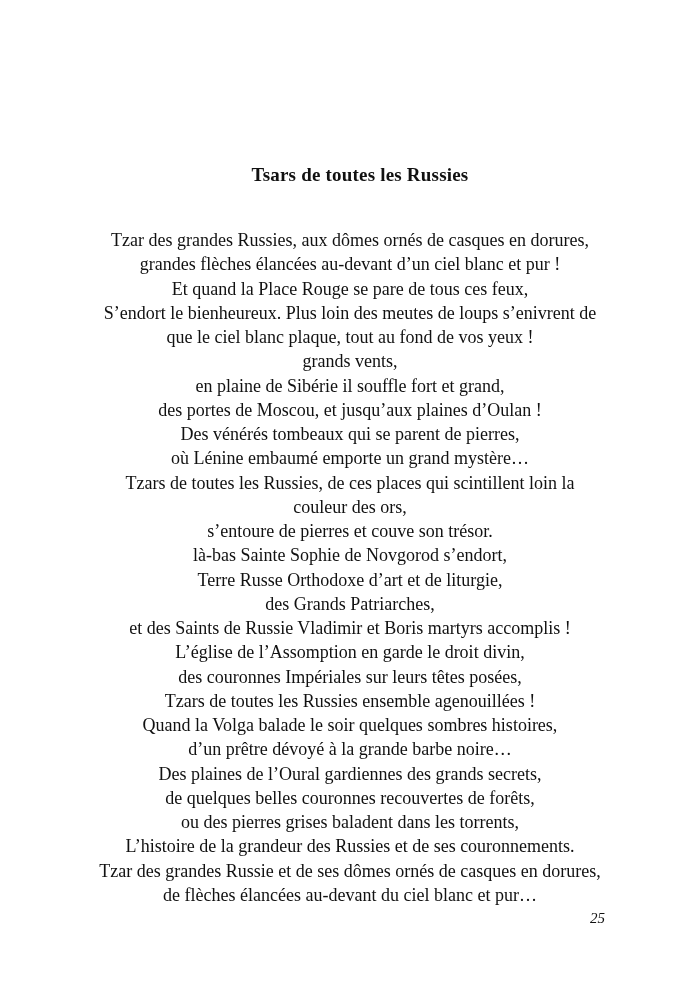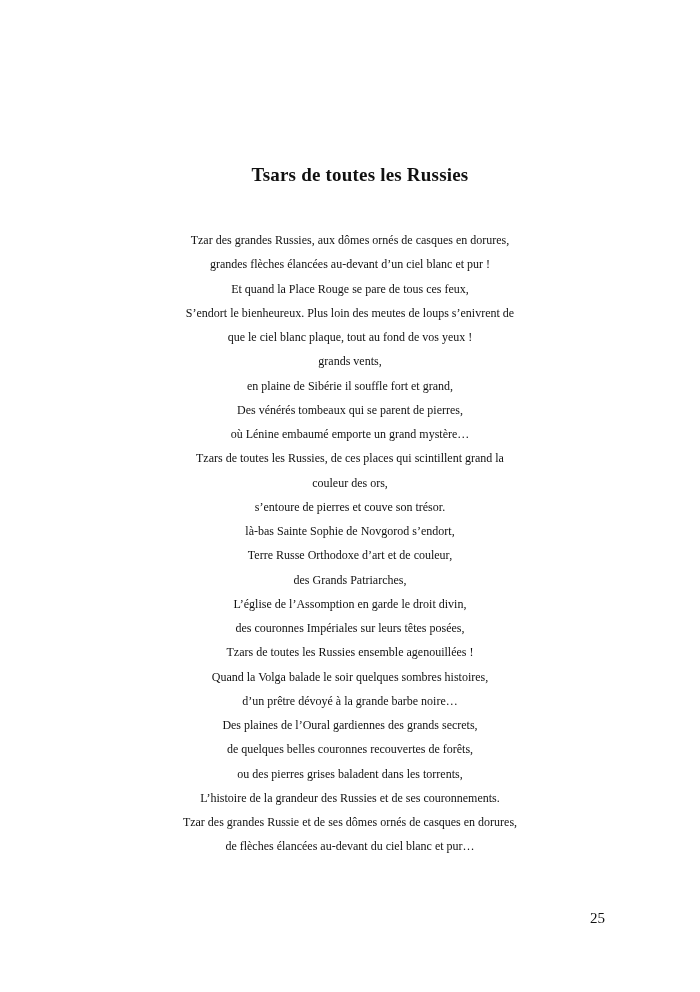--- a/index.html
+++ b/index.html
@@ -26,56 +26,59 @@
     font-weight: bold;
     margin: 10px;
     letter-spacing: 0.2px;
   }
   .poem-body {
     position: absolute;
     top: 228px;
     left: 50px;
     width: 600px;
     text-align: center;
-    font-size: 12px;
+    font-size: 18px;
     line-height: 24.25px;
   }
   .poem-line {
     white-space: nowrap;
   }
   .page-number {
     position: absolute;
     top: 910px;
     right: 95px;
     font-size: 15px;
+    font-style: italic;
   }
 </style>
 </head>
 <body>
 
 <div class="page">
   <h1 class="poem-title">Tsars de toutes les Russies</h1>
 
   <div class="poem-body">
 
   <div class="poem-line">Tzar des grandes Russies, aux dômes ornés de casques en dorures,</div>
       <div class="poem-line">grandes flèches élancées au-devant d’un ciel blanc et pur !</div>
       <div class="poem-line">Et quand la Place Rouge se pare de tous ces feux,</div>
       <div class="poem-line">S’endort le bienheureux. Plus loin des meutes de loups s’enivrent de</div>
       <div class="poem-line">que le ciel blanc plaque, tout au fond de vos yeux !</div>
       <div class="poem-line">grands vents,</div>
       <div class="poem-line">en plaine de Sibérie il souffle fort et grand,</div>
+      <div class="poem-line">des portes de Moscou, et jusqu’aux plaines d’Oulan !</div>
       <div class="poem-line">Des vénérés tombeaux qui se parent de pierres,</div>
       <div class="poem-line">où Lénine embaumé emporte un grand mystère…</div>
-      <div class="poem-line">Tzars de toutes les Russies, de ces places qui scintillent grand la</div>
+      <div class="poem-line">Tzars de toutes les Russies, de ces places qui scintillent loin la</div>
       <div class="poem-line">couleur des ors,</div>
       <div class="poem-line">s’entoure de pierres et couve son trésor.</div>
       <div class="poem-line">là-bas Sainte Sophie de Novgorod s’endort,</div>
-      <div class="poem-line">Terre Russe Orthodoxe d’art et de couleur,</div>
+      <div class="poem-line">Terre Russe Orthodoxe d’art et de liturgie,</div>
       <div class="poem-line">des Grands Patriarches,</div>
+      <div class="poem-line">et des Saints de Russie Vladimir et Boris martyrs accomplis !</div>
       <div class="poem-line">L’église de l’Assomption en garde le droit divin,</div>
       <div class="poem-line">des couronnes Impériales sur leurs têtes posées,</div>
       <div class="poem-line">Tzars de toutes les Russies ensemble agenouillées !</div>
       <div class="poem-line">Quand la Volga balade le soir quelques sombres histoires,</div>
       <div class="poem-line">d’un prêtre dévoyé à la grande barbe noire…</div>
       <div class="poem-line">Des plaines de l’Oural gardiennes des grands secrets,</div>
       <div class="poem-line">de quelques belles couronnes recouvertes de forêts,</div>
       <div class="poem-line">ou des pierres grises baladent dans les torrents,</div>
       <div class="poem-line">L’histoire de la grandeur des Russies et de ses couronnements.</div>
       <div class="poem-line">Tzar des grandes Russie et de ses dômes ornés de casques en dorures,</div>

